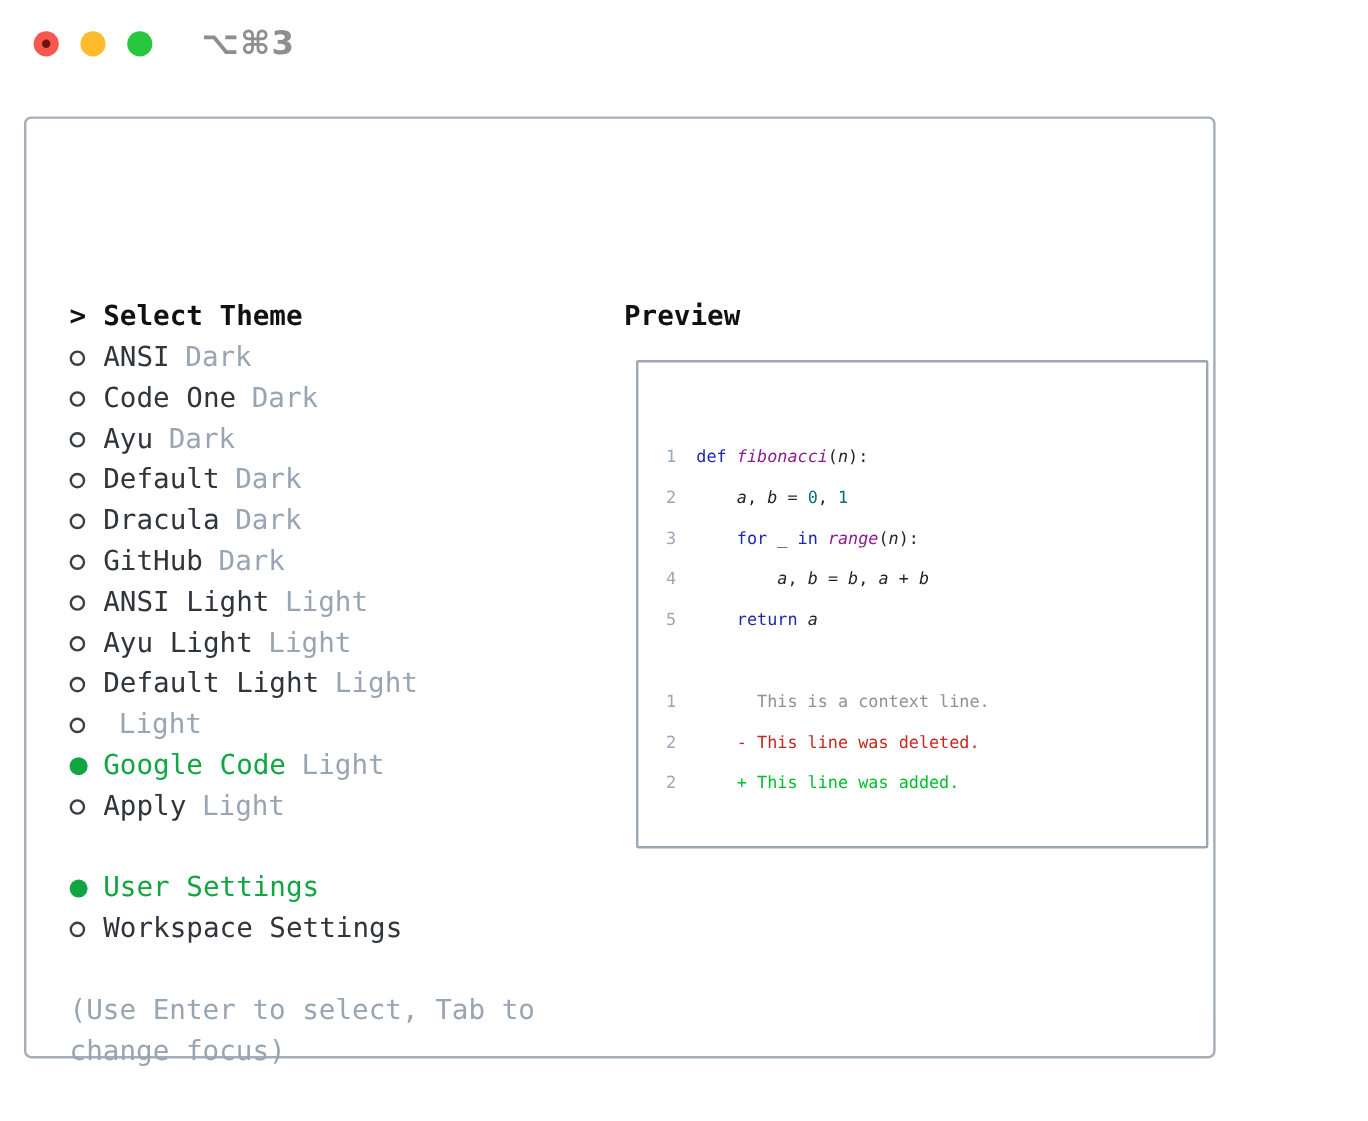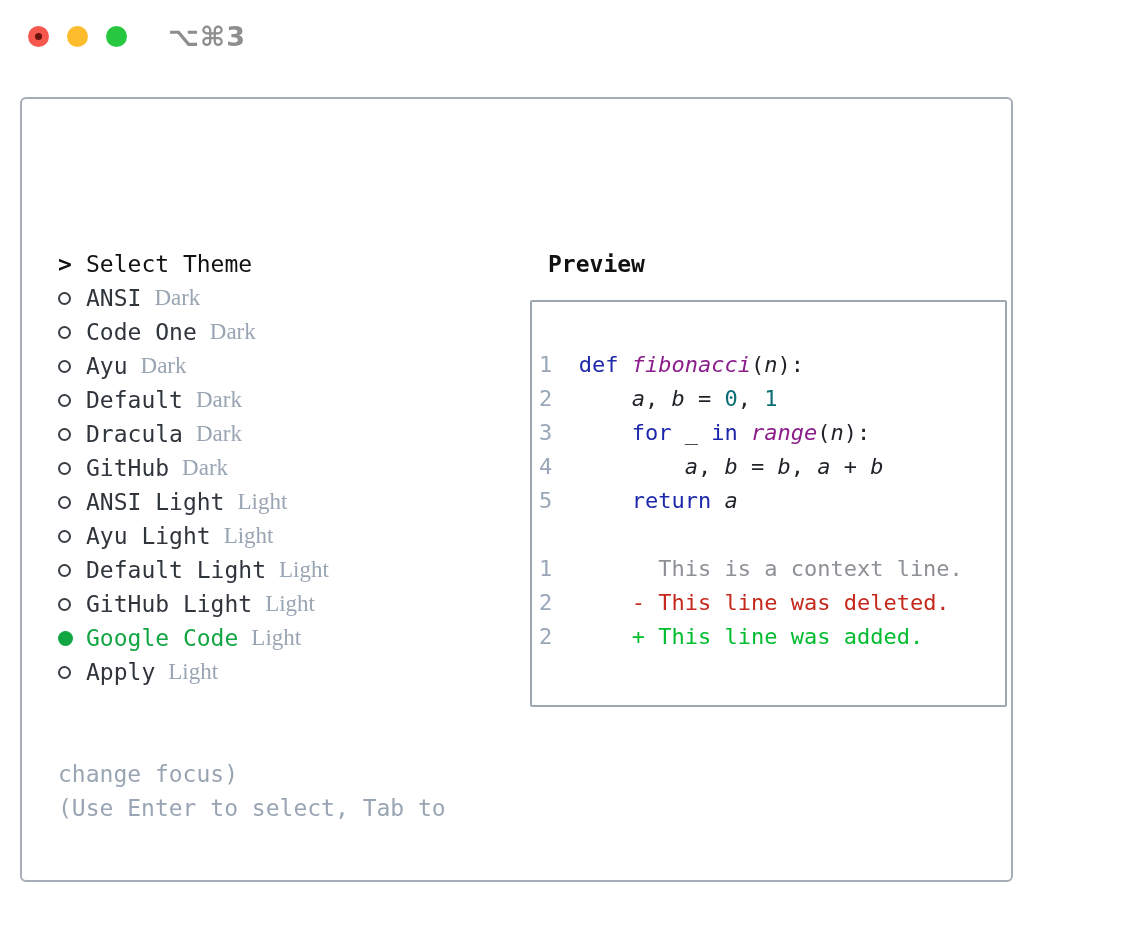--- a/index.html
+++ b/index.html
@@ -30,46 +30,46 @@
   
   .panel {
     position:absolute; left:20px; top:97px; width:993px; height:785px;
     border:2px solid var(--panel-border); border-radius:6px; background:#fff;
   }
 
   
   .left-col { position:absolute; left:36px; top:148px; }
   .row { height:34px; display:flex; align-items:center; font-size:23px; white-space:pre; }
   .prefix { width:28px; font-weight:700; color:var(--text-black); }
-  .htext  { font-weight:400; color:var(--text-black);text-align:center; }
+  .htext  { font-weight:700; color:var(--text-black);text-align:center; }
   .mark { width:28px; display:flex; align-items:center; }
   .circle {
     width:13px; height:13px; border:2px solid #3a3f45; border-radius:50%;
     display:inline-block; background:transparent;
   }
   .circle.sel { width:15px; height:15px; border:none; background:var(--accent-green); }
   .tname { color:var(--text-dark); }
   .tname.selname { color:var(--accent-green); }
-  .variant { color:var(--muted); margin-left:13px;font-family:Liberation Serif, serif; }
+  .variant { color:var(--muted); margin-left:13px; }
   .applyto-label { margin-left:28px; color:var(--text-black); }
   .help-line { color:var(--muted); }
   .blank { height:34px; }
 
   
   .preview-title {
     position:absolute; left:498px; top:148px; height:34px; display:flex; align-items:center;
-    font-size:23px; font-weight:700; color:var(--text-black);margin-left:28px;
+    font-size:23px; font-weight:700; color:var(--text-black);
   }
   .preview-box {
     position:absolute; left:508px; top:201px; width:477px; height:407px;
     border:2px solid var(--preview-border); border-radius:2px; background:#fff;
   }
   .preview-box pre {
-    margin:0; padding:46px 0 0 7px; font-family:inherit;
-    font-size:22px; line-height:34px; white-space:pre;
+    margin:16px; padding:46px 0 0 7px; font-family:inherit;
+    font-size:14px; line-height:34px; white-space:pre;
   }
   .cl { height:34px; }
   .seg-ln  { color:var(--lineno); }
   .seg-pl  { color:var(--code-plain); }
   .seg-kw  { color:var(--code-keyword); }
   .seg-fn  { color:var(--code-function); font-style:italic; }
   .seg-lit { color:var(--code-literal); }
   .seg-var { color:var(--code-plain); font-style:italic; }
   .seg-ctx { color:var(--diff-context); }
   .seg-del { color:var(--diff-deleted); }
@@ -98,34 +98,38 @@
       <div id="theme-list">
           <div class="row"><span class="mark"><span class="circle"></span></span><span class="tname">ANSI</span><span class="variant">Dark</span></div>
           <div class="row"><span class="mark"><span class="circle"></span></span><span class="tname">Code One</span><span class="variant">Dark</span></div>
           <div class="row"><span class="mark"><span class="circle"></span></span><span class="tname">Ayu</span><span class="variant">Dark</span></div>
           <div class="row"><span class="mark"><span class="circle"></span></span><span class="tname">Default</span><span class="variant">Dark</span></div>
           <div class="row"><span class="mark"><span class="circle"></span></span><span class="tname">Dracula</span><span class="variant">Dark</span></div>
           <div class="row"><span class="mark"><span class="circle"></span></span><span class="tname">GitHub</span><span class="variant">Dark</span></div>
           <div class="row"><span class="mark"><span class="circle"></span></span><span class="tname">ANSI Light</span><span class="variant">Light</span></div>
           <div class="row"><span class="mark"><span class="circle"></span></span><span class="tname">Ayu Light</span><span class="variant">Light</span></div>
           <div class="row"><span class="mark"><span class="circle"></span></span><span class="tname">Default Light</span><span class="variant">Light</span></div>
-          <div class="row"><span class="mark"><span class="circle"></span></span><span class="tname">GitHub Light</span><span class="variant">Light</span></div>
+          <div class="row"><span class="mark"><span class="circle"></span></span><span class="variant">Light</span></div>
           <div class="row"><span class="mark"><span class="circle sel"></span></span><span class="tname selname">Google Code</span><span class="variant">Light</span></div>
           <div class="row"><span class="mark"><span class="circle"></span></span><span class="tname">Apply</span><span class="variant">Light</span></div>
         </div>
 
       <div class="row blank"></div>
 
 
+      <div id="apply-list">
+          <div class="row"><span class="mark"><span class="circle sel"></span></span><span class="tname selname">User Settings</span></div>
+          <div class="row"><span class="mark"><span class="circle"></span></span><span class="tname">Workspace Settings</span></div>
+        </div>
 
       <div class="row blank"></div>
 
       <div class="help">
+        <div class="row help-line">(Use Enter to select, Tab to</div>
         <div class="row help-line">change focus)</div>
-        <div class="row help-line">(Use Enter to select, Tab to</div>
       </div>
     </div>
 
     <div class="preview-title">Preview</div>
 
     <div class="preview-box">
       <pre id="code"><div class="cl"><span class="seg-ln">1</span><span class="seg-pl">  </span><span class="seg-kw">def</span><span class="seg-pl"> </span><span class="seg-fn">fibonacci</span><span class="seg-pl">(</span><span class="seg-var">n</span><span class="seg-pl">):</span></div><div class="cl"><span class="seg-ln">2</span><span class="seg-pl">      </span><span class="seg-var">a</span><span class="seg-pl">, </span><span class="seg-var">b</span><span class="seg-pl"> = </span><span class="seg-lit">0</span><span class="seg-pl">, </span><span class="seg-lit">1</span></div><div class="cl"><span class="seg-ln">3</span><span class="seg-pl">      </span><span class="seg-kw">for</span><span class="seg-pl"> _ </span><span class="seg-kw">in</span><span class="seg-pl"> </span><span class="seg-fn">range</span><span class="seg-pl">(</span><span class="seg-var">n</span><span class="seg-pl">):</span></div><div class="cl"><span class="seg-ln">4</span><span class="seg-pl">          </span><span class="seg-var">a</span><span class="seg-pl">, </span><span class="seg-var">b</span><span class="seg-pl"> = </span><span class="seg-var">b</span><span class="seg-pl">, </span><span class="seg-var">a</span><span class="seg-pl"> + </span><span class="seg-var">b</span></div><div class="cl"><span class="seg-ln">5</span><span class="seg-pl">      </span><span class="seg-kw">return</span><span class="seg-pl"> </span><span class="seg-var">a</span></div><div class="cl">&nbsp;</div><div class="cl"><span class="seg-ln">1</span><span class="seg-pl">        </span><span class="seg-ctx">This is a context line.</span></div><div class="cl"><span class="seg-ln">2</span><span class="seg-pl">      </span><span class="seg-del">- This line was deleted.</span></div><div class="cl"><span class="seg-ln">2</span><span class="seg-pl">      </span><span class="seg-add">+ This line was added.</span></div></pre>
     </div>
 
   </div>

